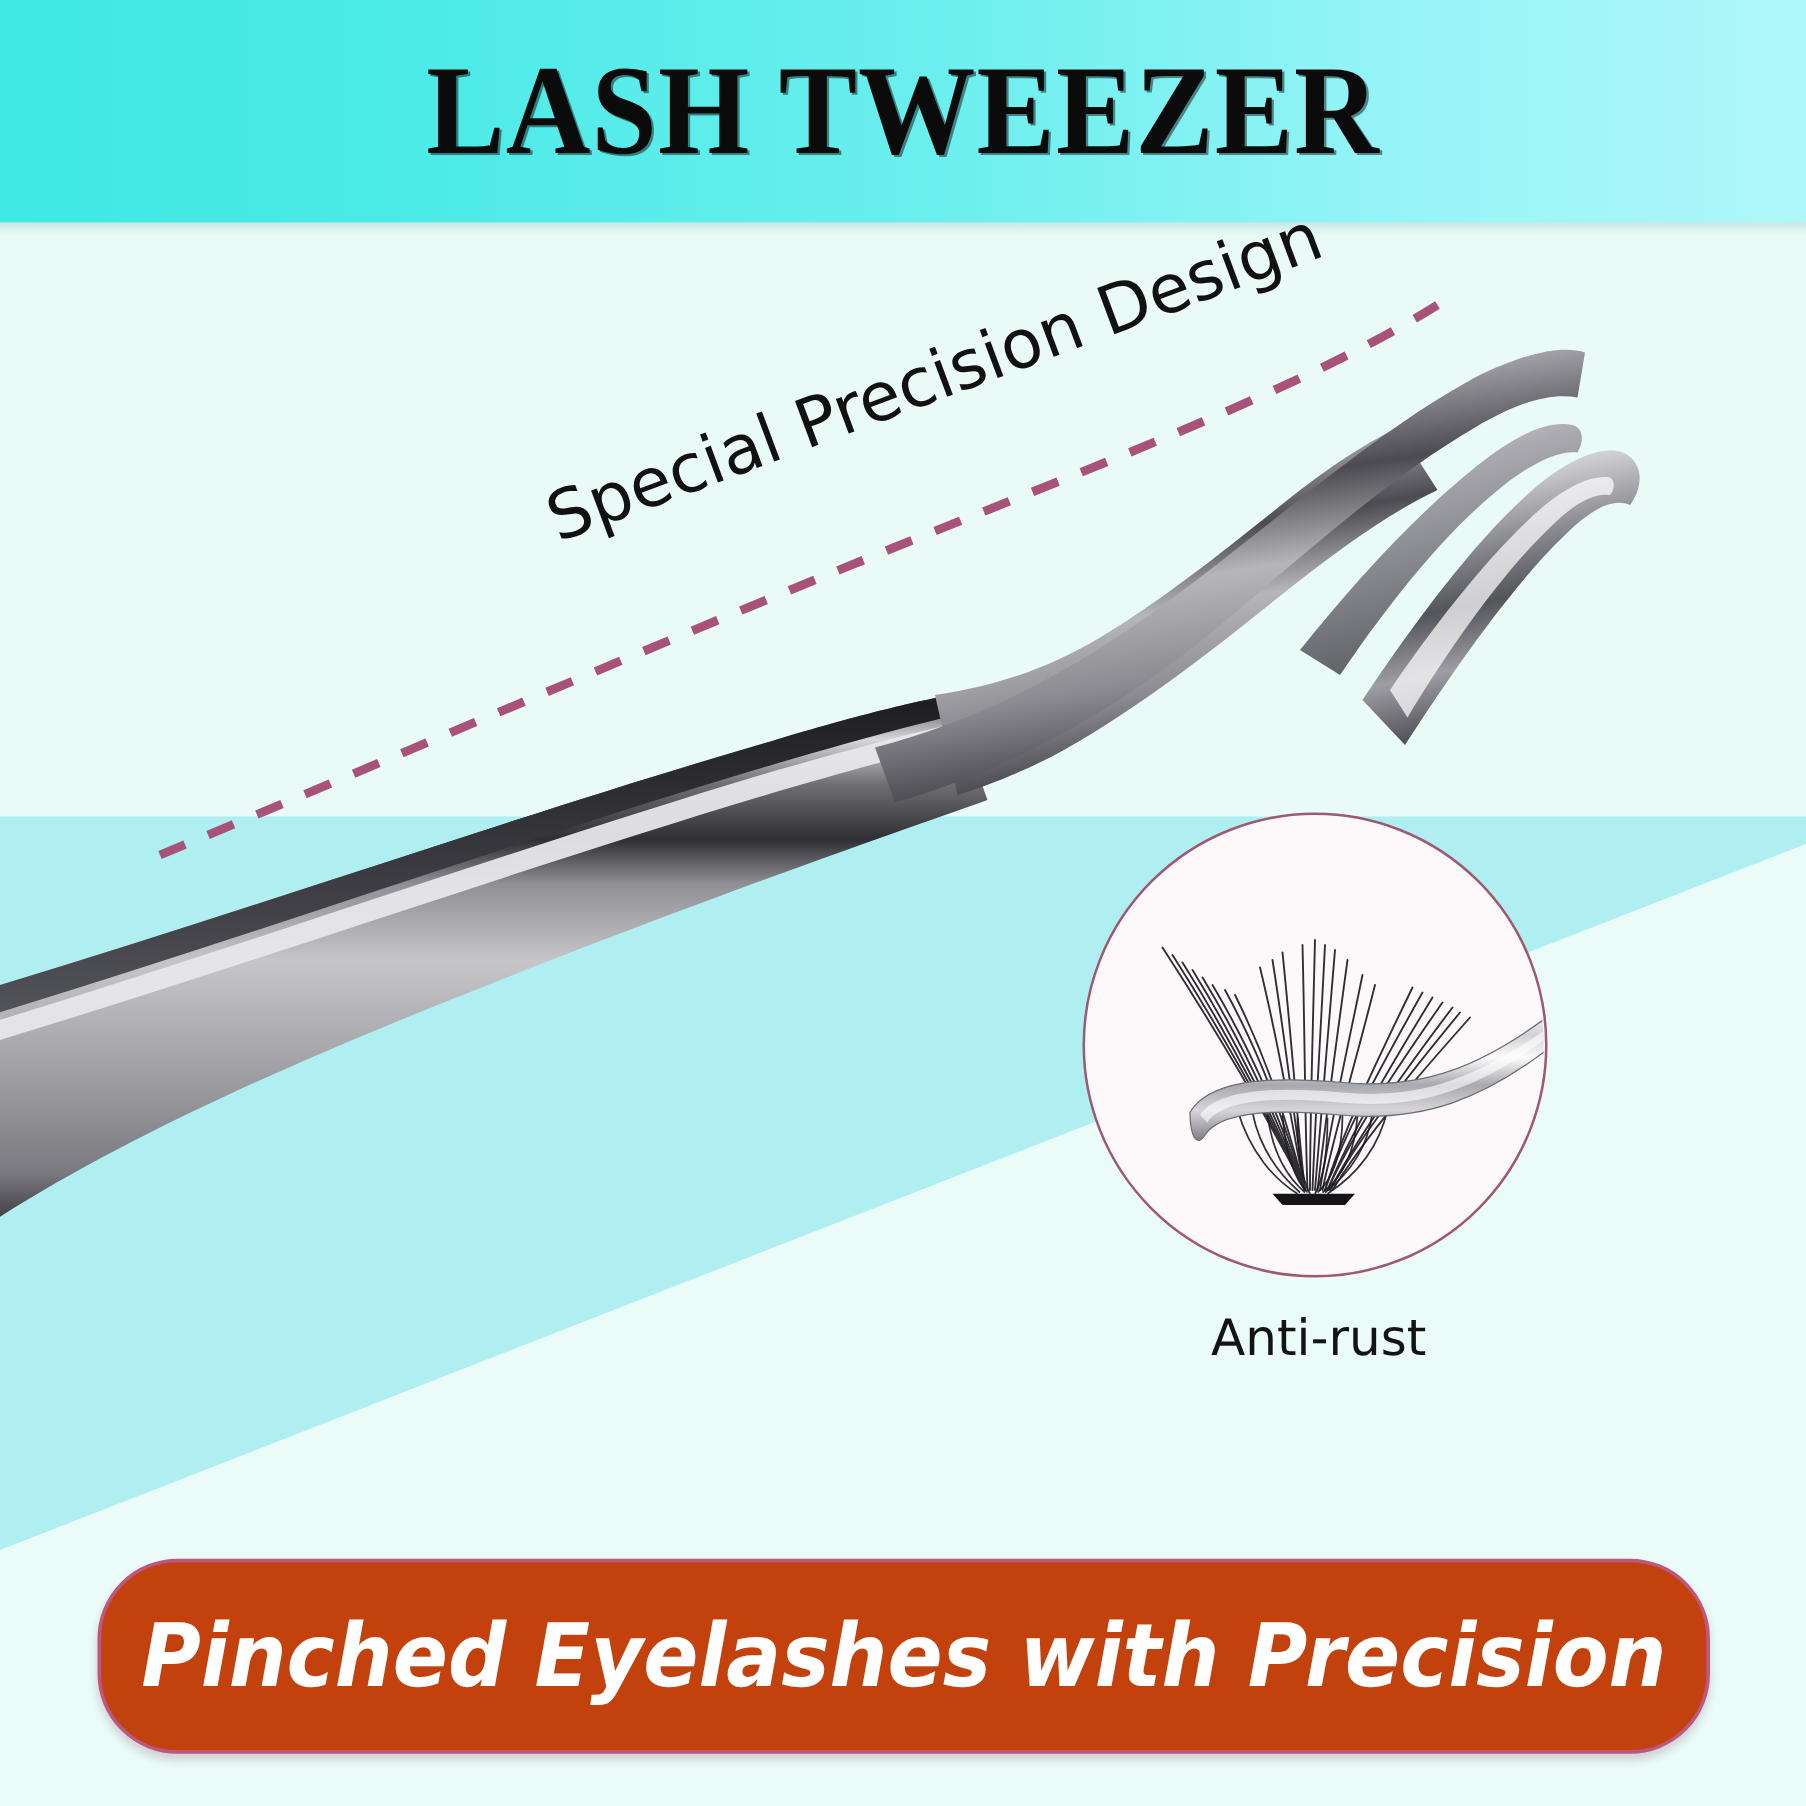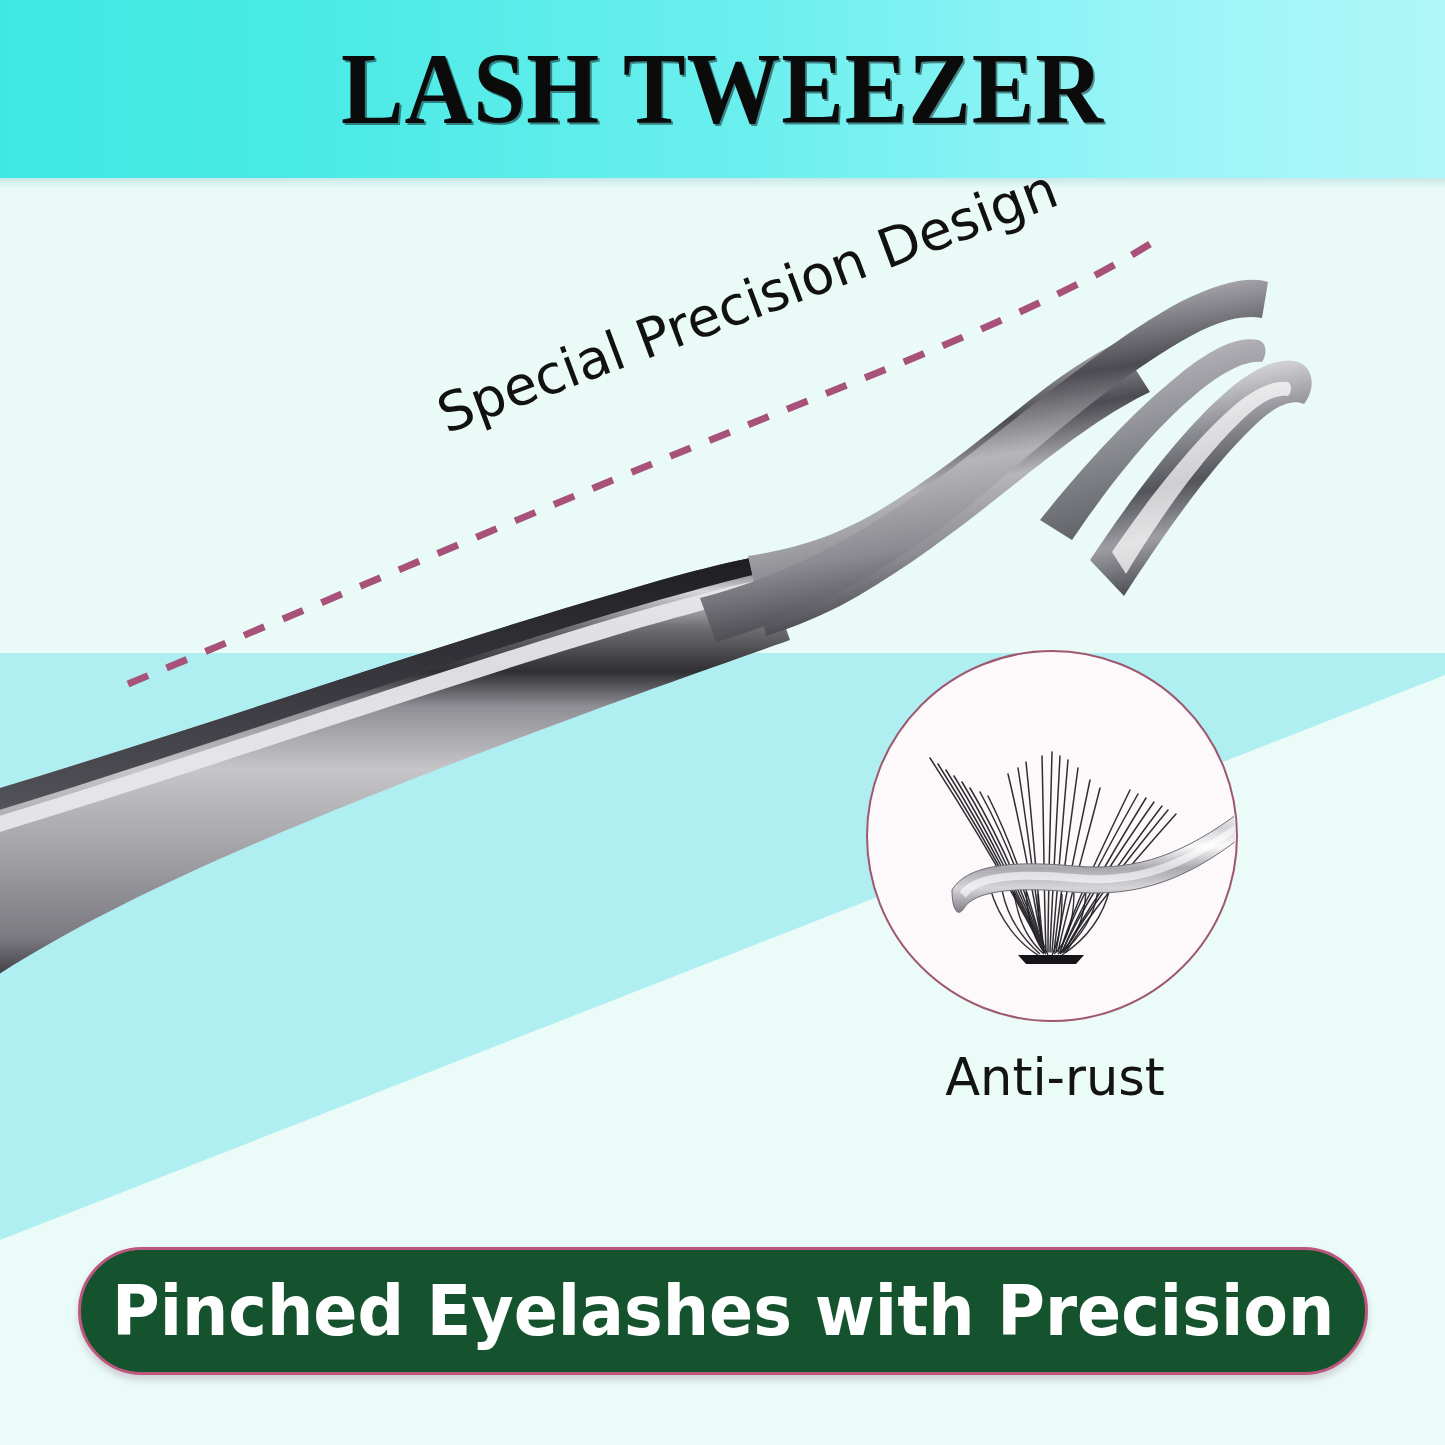--- a/index.html
+++ b/index.html
@@ -118,40 +118,41 @@
   }
 
   
   .feature-caption {
     position: absolute;
     left: 830px;
     top: 1048px;
     width: 450px;
     text-align: center;
     font-family: "DejaVu Sans", sans-serif;
-    font-size: 51px;
+    font-size: 40px;
     line-height: 1.16;
     color: #131313;
   }
 
   
   .footer-pill {
     position: absolute;
     left: 78px;
     top: 1247px;
     width: 1290px;
-    height: 128px;
+    height: 156px;
     box-sizing: border-box;
     border-radius: 64px;
-    background: #14532d;
+    background: #c2410c;
     border: 3px solid #BE577E;
     box-shadow: 0 5px 7px rgba(110,60,85,0.22);
     display: flex;
     align-items: center;
     justify-content: center;
+    font-style: italic;
   }
   .footer-text {
     font-family: "DejaVu Sans", sans-serif;
     font-weight: bold;
     font-size: 70px;
     color: #ffffff;
     letter-spacing: 0px;
     transform: scaleX(0.93);
     white-space: nowrap;
   }

